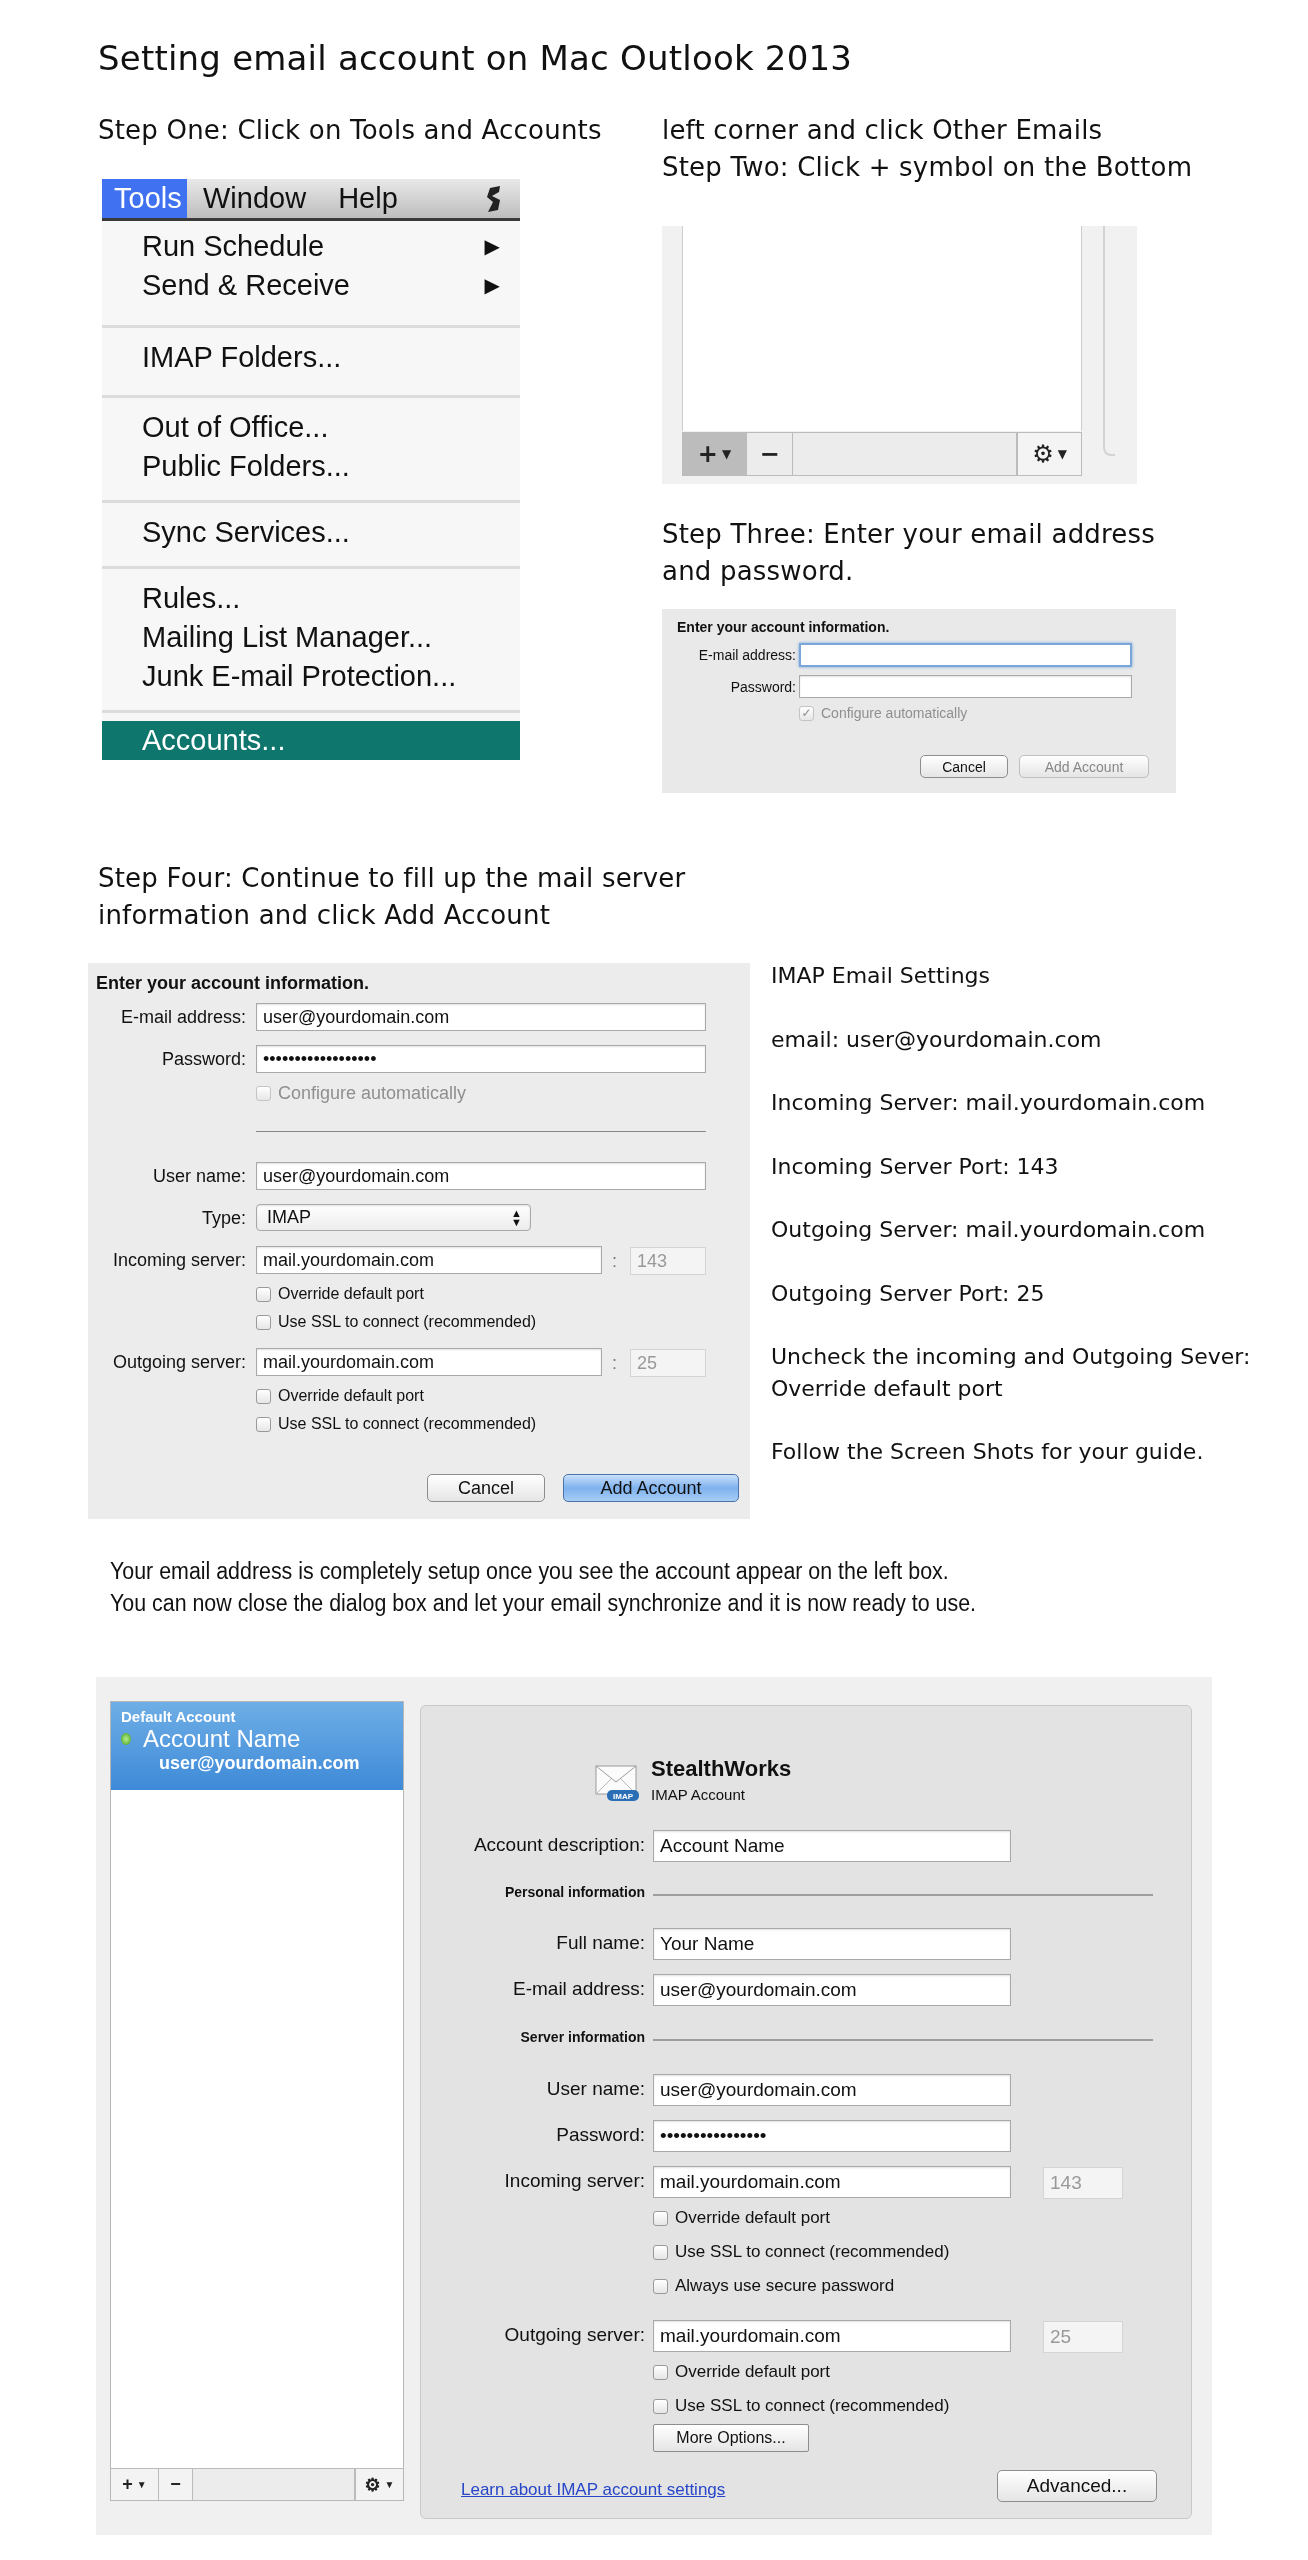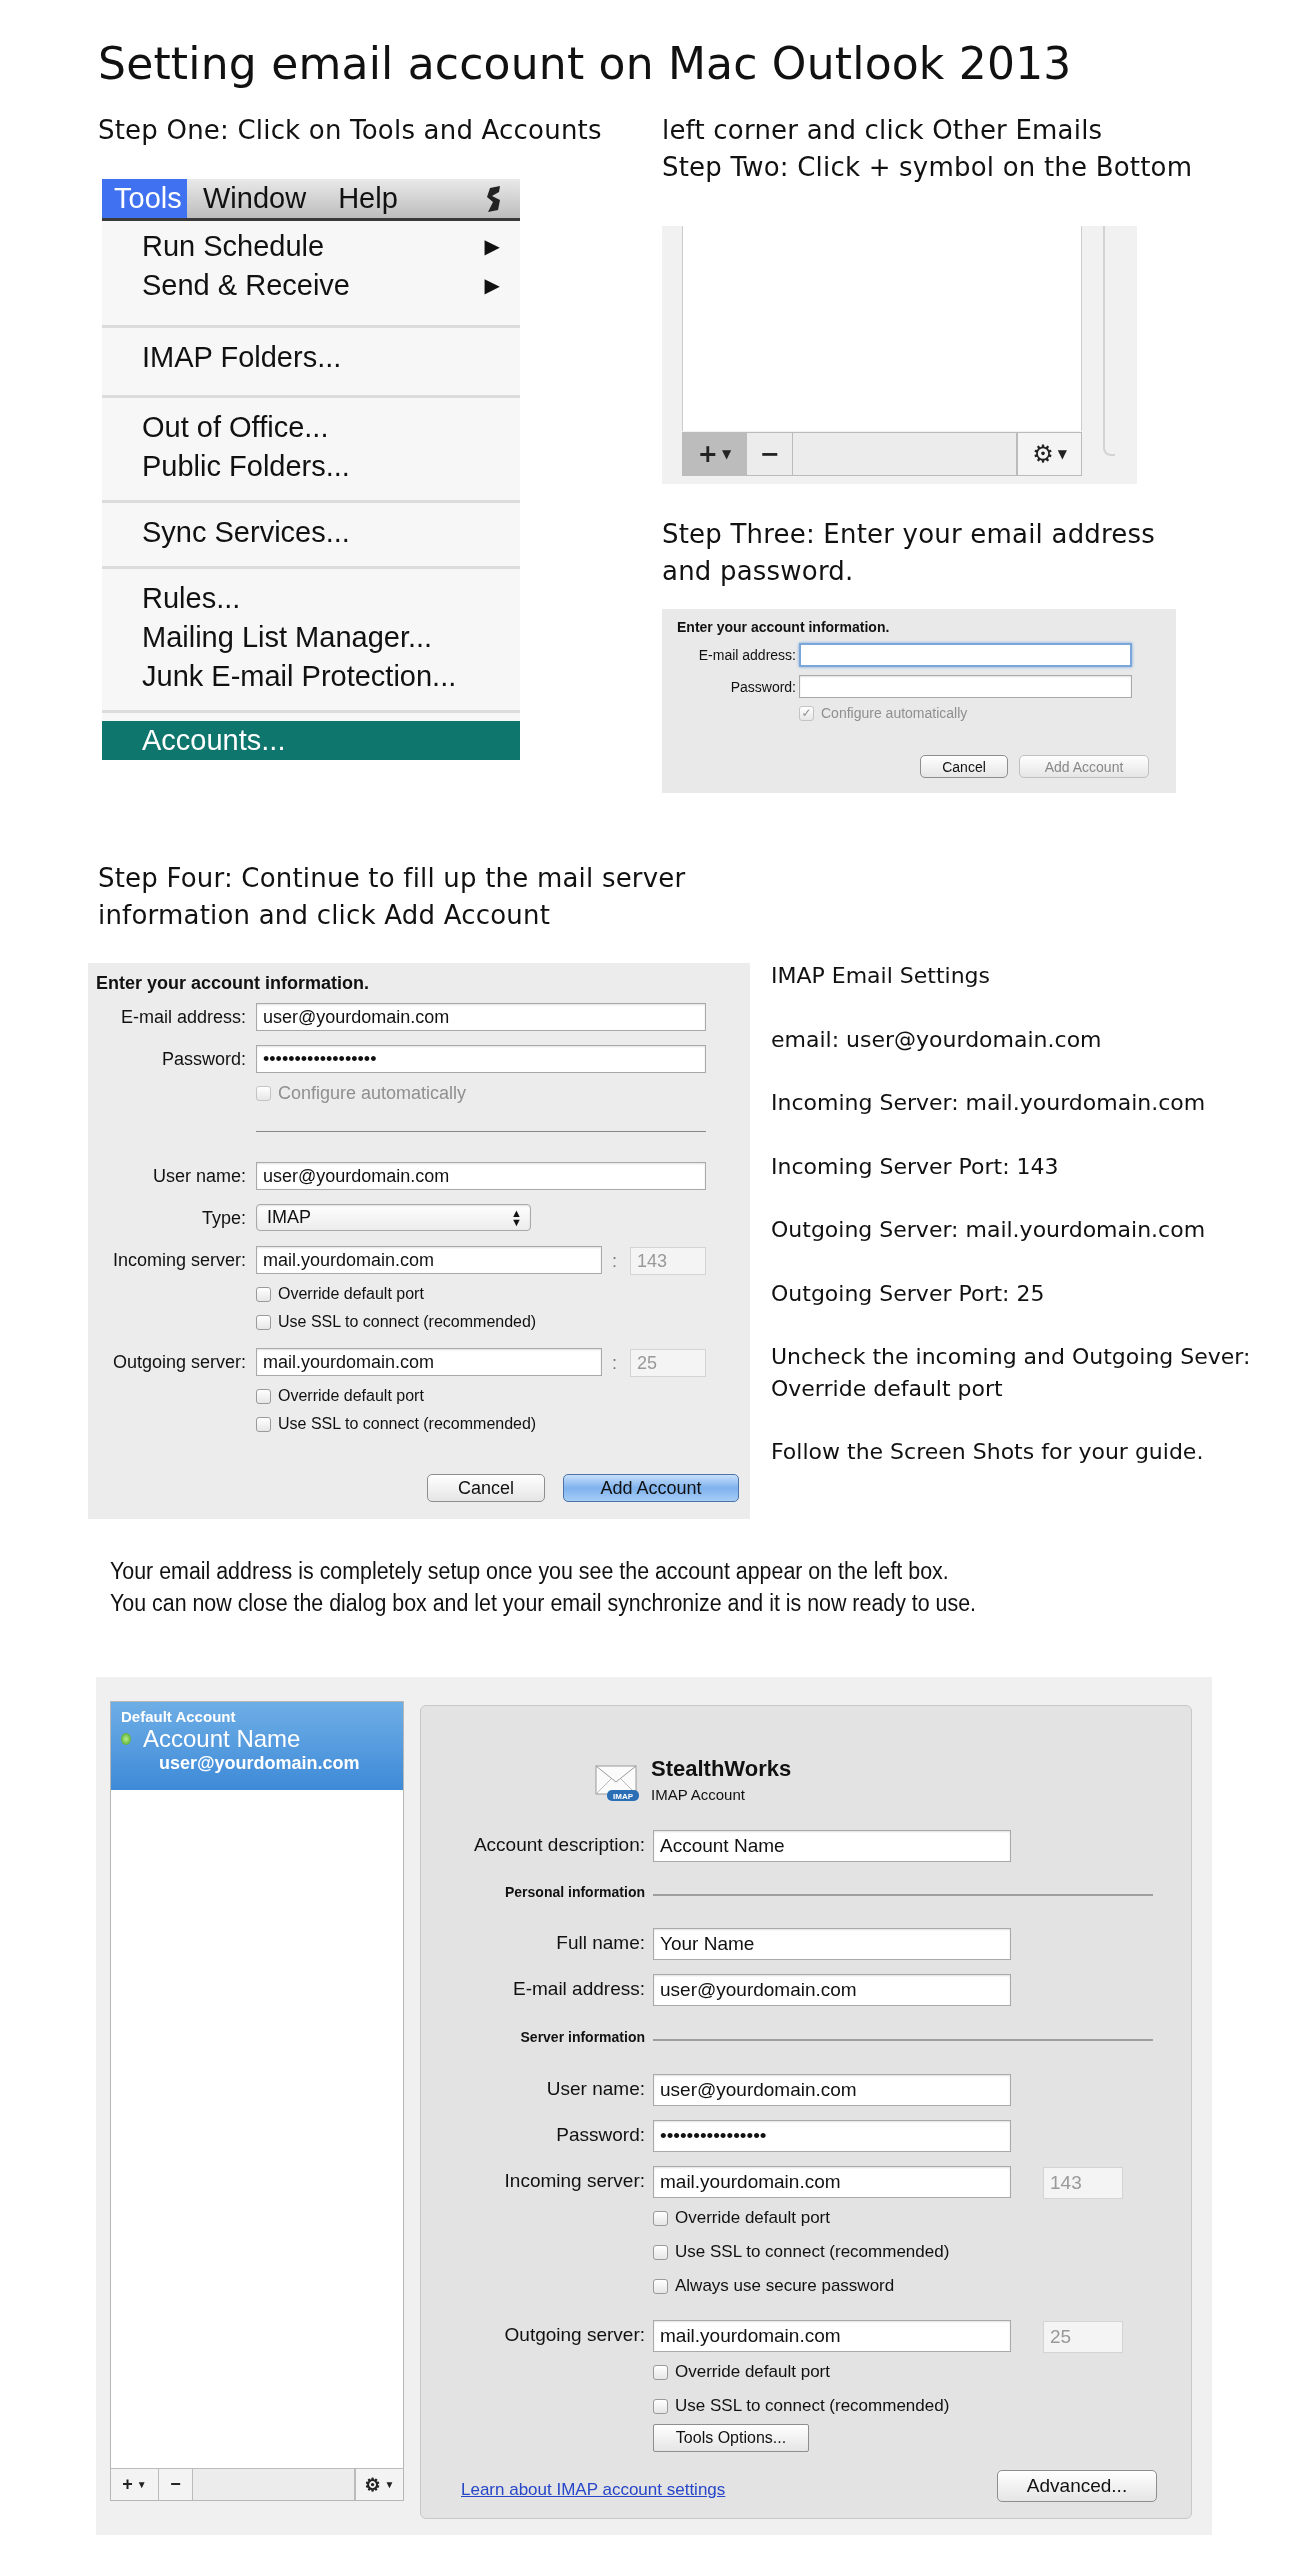--- a/index.html
+++ b/index.html
@@ -1,21 +1,21 @@
 <!DOCTYPE html>
 <html><head>
 <meta charset="utf-8">
 <style>
   * { box-sizing: border-box; margin: 0; padding: 0; }
   html, body { width: 1308px; height: 2560px; background: #ffffff; overflow: hidden; }
   body { position: relative; font-family: "DejaVu Sans", sans-serif; color: #111; }
   .abs { position: absolute; }
 
   .heading { font-family: "DejaVu Sans", sans-serif; color: #111; letter-spacing: 0.2px; }
-  .title { left: 98px; top: 38px; font-size: 44px; font-weight: normal; }
+  .title { left: 98px; top: 38px; font-size: 34px; font-weight: normal; }
   .step-h { font-size: 26px; line-height: 37px; }
 
   
   .menu-wrap { left: 102px; top: 179px; width: 418px; height: 568px; }
   .menubar { height: 42px; background: linear-gradient(#e9e9e9, #bdbdbd); border-bottom: 3px solid #3a3a3a; display: flex; align-items: center; font-family: "Liberation Sans", sans-serif; font-size: 29px; }
   .menubar .mb { padding: 4px 16px; height: 100%; display: flex; align-items: center; color: #111; }
   .menubar .mb.active { background: #3f71f0; color: #fff; padding: 0 16px 0 12px; width: 85px; }
   .menubar .mb.script { margin-left: auto; padding-right: 14px; font-size: 28px; }
   .menu-body { background: #f7f7f7; font-family: "Liberation Sans", sans-serif; font-size: 29px; color: #111; padding-top: 6px; }
   .mi { height: 39px; line-height: 39px; padding-left: 40px; position: relative; }
@@ -323,18 +323,18 @@
 
     <div class="chk" style="left:232px; top:656px; font-size:17px;">
         <span class="box"></span>
         <span>Override default port</span>
       </div>
     <div class="chk" style="left:232px; top:690px; font-size:17px;">
         <span class="box"></span>
         <span>Use SSL to connect (recommended)</span>
       </div>
 
-    <div class="btn" style="left:232px; top:718px; width:156px; height:28px; border-radius:2px; font-size:16px;">Tools Options...</div>
+    <div class="btn" style="left:232px; top:718px; width:156px; height:28px; border-radius:2px; font-size:16px;">More Options...</div>
 
     <div class="link" style="left:40px; top:774px;">Learn about IMAP account settings</div>
     <div class="btn" style="left:576px; top:764px; width:160px; height:32px;">Advanced...</div>
   </div>
 </div>
 
 </body></html>

